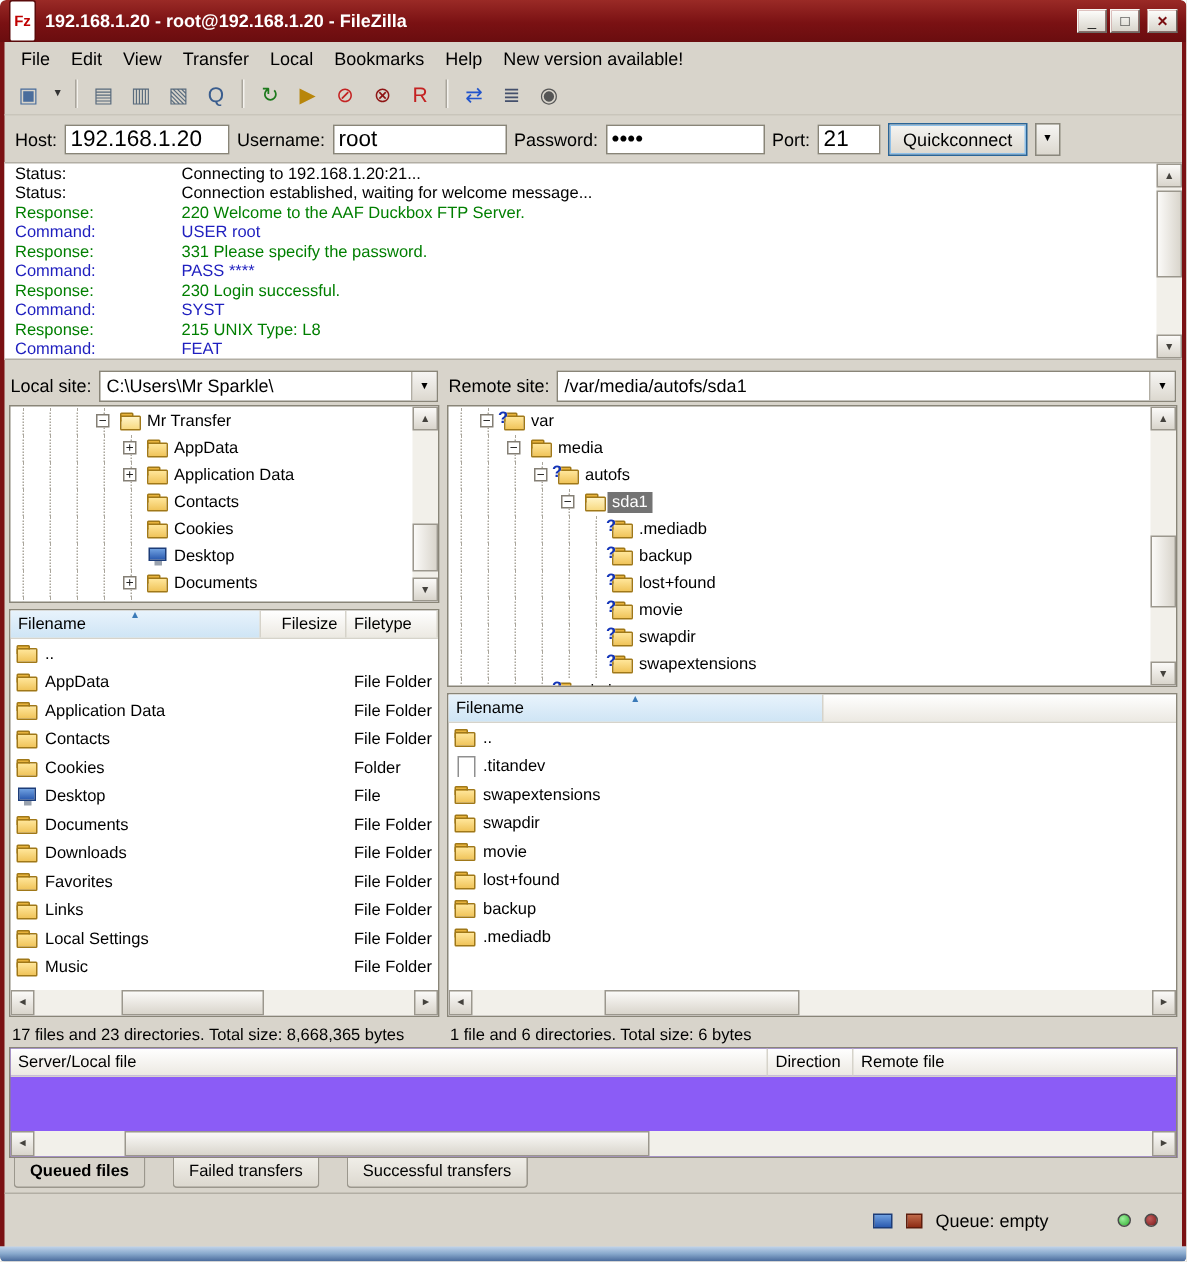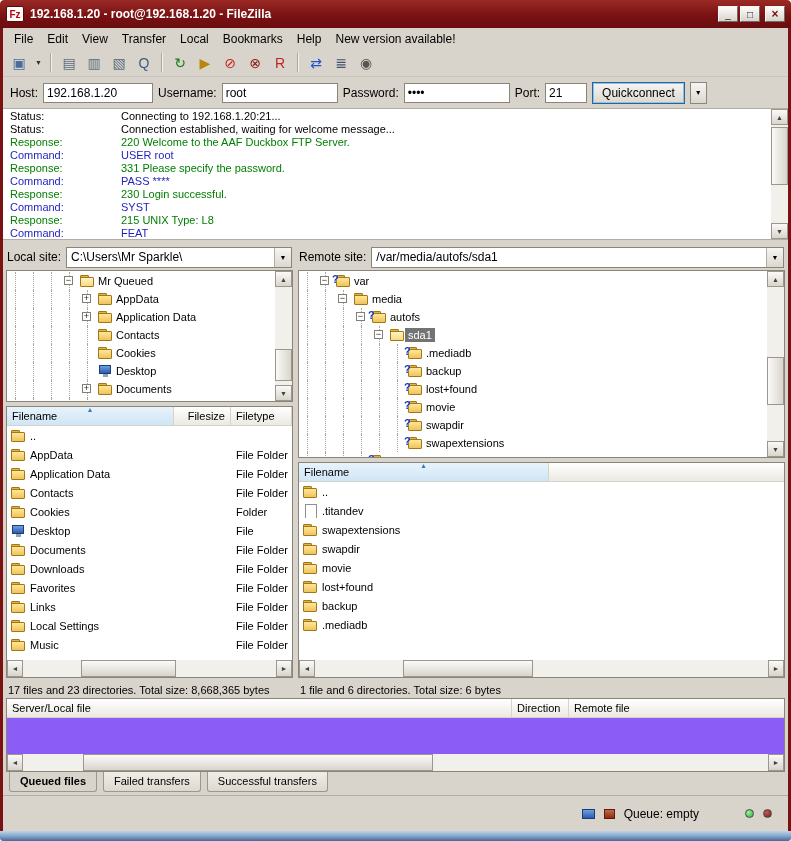--- a/index.html
+++ b/index.html
@@ -1,38 +1,38 @@
 <!DOCTYPE html>
 <html><head>
 <meta charset="utf-8">
 <style>
   *{box-sizing:border-box;margin:0;padding:0;font-family:"Liberation Sans",sans-serif;}
   html,body{width:791px;}
   .window{width:791px;height:841px;display:flex;flex-direction:column;border-radius:4px 4px 3px 3px;overflow:hidden;background:#d8d4cb;}
   
   .titlebar{height:28px;flex:0 0 28px;background:linear-gradient(#9a2a26,#7a1113 55%,#6a0d0f);display:flex;align-items:center;padding:0 6px;gap:6px;border-radius:4px 4px 0 0;}
-  .logo{width:18px;height:16px;background:#fff;border:1px solid #5a0a0a;border-radius:2px;color:#c00000;font-size:10px;font-weight:bold;display:flex;align-items:center;justify-content:center;}
+  .logo{width:18px;height:28px;background:#fff;border:1px solid #5a0a0a;border-radius:2px;color:#c00000;font-size:10px;font-weight:bold;display:flex;align-items:center;justify-content:center;}
   .title-text{flex:1;color:#fff;font-size:12px;font-weight:bold;white-space:nowrap;overflow:hidden;}
   .win-buttons{display:flex;gap:2px;}
   .wbtn{width:20px;height:16px;background:linear-gradient(#fdfdfb,#d8d4cb);border:1px solid;border-color:#f7f6f2 #6f6c66 #6f6c66 #f7f6f2;font-size:10px;display:flex;align-items:center;justify-content:center;color:#222;}
   .wbtn.close{margin-left:3px;color:#7a0f12;font-weight:bold;font-size:12px;}
   
   .frame{flex:1;display:flex;flex-direction:column;border-left:3px solid #7a1113;border-right:3px solid #7a1113;background:#d8d4cb;min-height:0;}
   
   .menubar{height:21px;flex:0 0 21px;display:flex;align-items:center;padding:0 4px;font-size:12px;}
   .menu-item{padding:2px 7px;white-space:nowrap;}
   
   .toolbar{height:28px;flex:0 0 28px;display:flex;align-items:center;padding:0 4px;gap:1px;border-bottom:1px solid #c9c5bb;}
   .tbtn{min-width:24px;height:22px;display:flex;align-items:center;justify-content:center;}
   .tbtn .tglyph{font-size:14px;line-height:1;}
   .tbtn.tdrop{min-width:13px;font-size:7px;color:#333;}
   .tsep{width:2px;height:19px;border-left:1px solid #a9a59c;border-right:1px solid #f4f2ee;margin:0 4px;}
   
   .quickbar{height:31px;flex:0 0 31px;display:flex;align-items:center;gap:5px;padding:0 7px;font-size:12px;}
-  .qinput{height:20px;border:1px solid #898578;background:#fff;font-size:12px;padding:0 3px;font-family:"Liberation Sans",sans-serif;}
+  .qinput{height:20px;border:1px solid #898578;background:#fff;font-size:15px;padding:0 3px;font-family:"Liberation Sans",sans-serif;}
   .qc-btn{height:22px;padding:0 9px;font-size:12px;background:linear-gradient(#f6f5f3,#dcd8cf);border:1px solid #2a6496;box-shadow:0 0 0 1px #8fc0e8 inset;}
   .qc-drop{width:17px;height:22px;background:linear-gradient(#f6f5f3,#dcd8cf);border:1px solid #8a877c;font-size:7px;display:flex;align-items:center;justify-content:center;}
   
   .logwrap{height:132px;flex:0 0 132px;display:flex;border-top:1px solid #b2aea4;border-bottom:1px solid #b2aea4;background:#fff;}
   .logbody{flex:1;overflow:hidden;font-size:11px;line-height:13px;padding-top:1px;}
   .logline{display:flex;white-space:nowrap;}
   .log-type{width:118px;flex:0 0 118px;padding-left:7px;}
   .t-status{color:#000;} .t-command{color:#1f1fbf;} .t-response{color:#007f00;}
   
   .vscroll{width:17px;flex:0 0 17px;background:#f2f0ea;display:flex;flex-direction:column;}
@@ -92,21 +92,21 @@
   .c-name{width:167px;flex:0 0 167px;display:flex;align-items:center;gap:4px;padding-left:3px;}
   .c-size{width:57px;flex:0 0 57px;text-align:right;padding-right:6px;}
   .c-type{flex:1;padding-left:5px;}
   .c-rname{width:250px;flex:0 0 250px;display:flex;align-items:center;gap:4px;padding-left:3px;}
   .paneStatus{height:24px;flex:0 0 24px;display:flex;align-items:center;font-size:11px;padding:0 2px;white-space:nowrap;overflow:hidden;}
   
   .queuebox{height:74px;flex:0 0 74px;margin:0 3px;display:flex;flex-direction:column;border:1px solid #898578;background:#8b5cf6;overflow:hidden;}
   .w-q1{width:505px;flex:0 0 505px;}
   .w-q2{width:57px;flex:0 0 57px;}
   .qbody{flex:1;}
-  .tabs{height:23px;flex:0 0 23px;display:flex;gap:6px;padding:0 0 0 6px;align-items:flex-start;}
+  .tabs{height:23px;flex:0 0 23px;display:flex;gap:18px;padding:0 0 0 6px;align-items:flex-start;}
   .tab{height:20px;padding:3px 10px 0 10px;font-size:11px;background:linear-gradient(#f0eee8,#dcd8cf);border:1px solid #9b978d;border-top:none;border-radius:0 0 3px 3px;}
   .tab.active{font-weight:bold;background:#d8d4cb;}
   
   .statusbar{flex:1;display:flex;align-items:center;justify-content:flex-end;gap:9px;padding:0 14px;font-size:12px;border-top:1px solid #b2aea4;}
   .sb-mon{width:13px;height:10px;background:linear-gradient(#6fa0e0,#2b5bb0);border:1px solid #1c3c78;}
   .sb-alert{width:11px;height:10px;background:linear-gradient(#c06a4a,#8e2c14);border:1px solid #5e1c0c;}
   .led{width:9px;height:9px;border-radius:50%;border:1px solid #4a4a4a;}
   .led.green{background:radial-gradient(circle at 35% 35%,#9cf09c,#2fae2f);}
   .led.red{background:radial-gradient(circle at 35% 35%,#c25a5a,#7a1a1a);margin-right:2px;}
   
@@ -267,21 +267,21 @@
         <div class="treewrap local">
           <div class="tree">
               <div class="tree-row">
                 <span class="guide"></span>
                 <span class="guide"></span>
                 <span class="guide"></span>
                 <span class="guide">
                   <span class="expander">−</span>
                 </span>
                 <span class="ico ico-folder-open"></span>
-                <span class="tree-label">Mr Queued</span>
+                <span class="tree-label">Mr Transfer</span>
               </div>
               <div class="tree-row">
                 <span class="guide"></span>
                 <span class="guide"></span>
                 <span class="guide"></span>
                 <span class="guide"></span>
                 <span class="guide">
                   <span class="expander">+</span>
                 </span>
                 <span class="ico ico-folder"></span>

